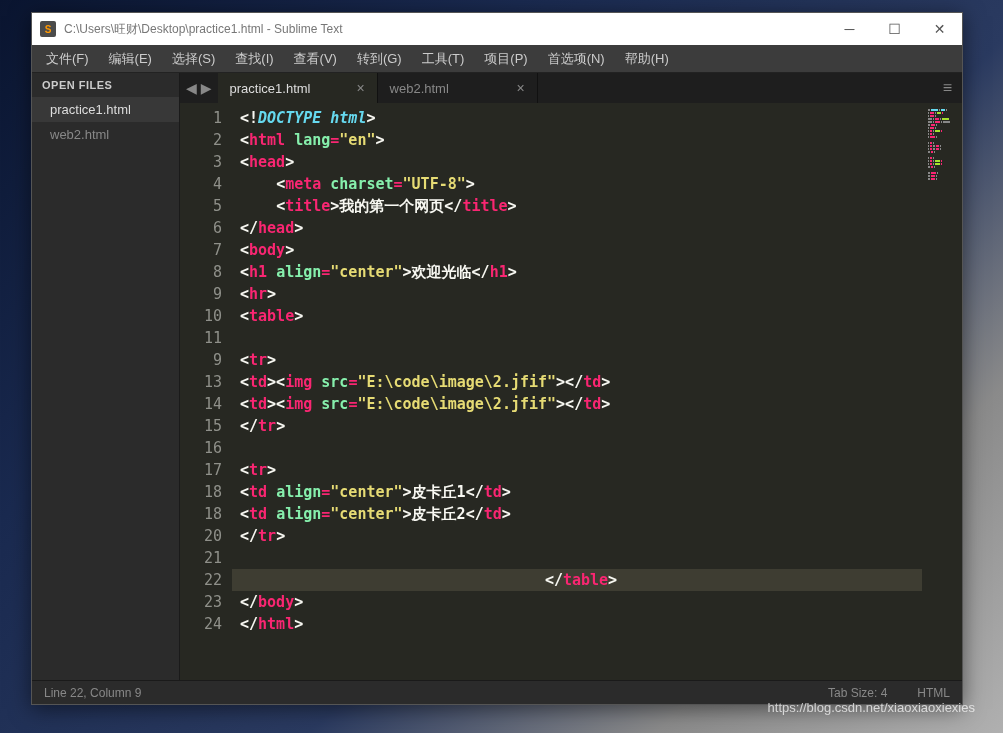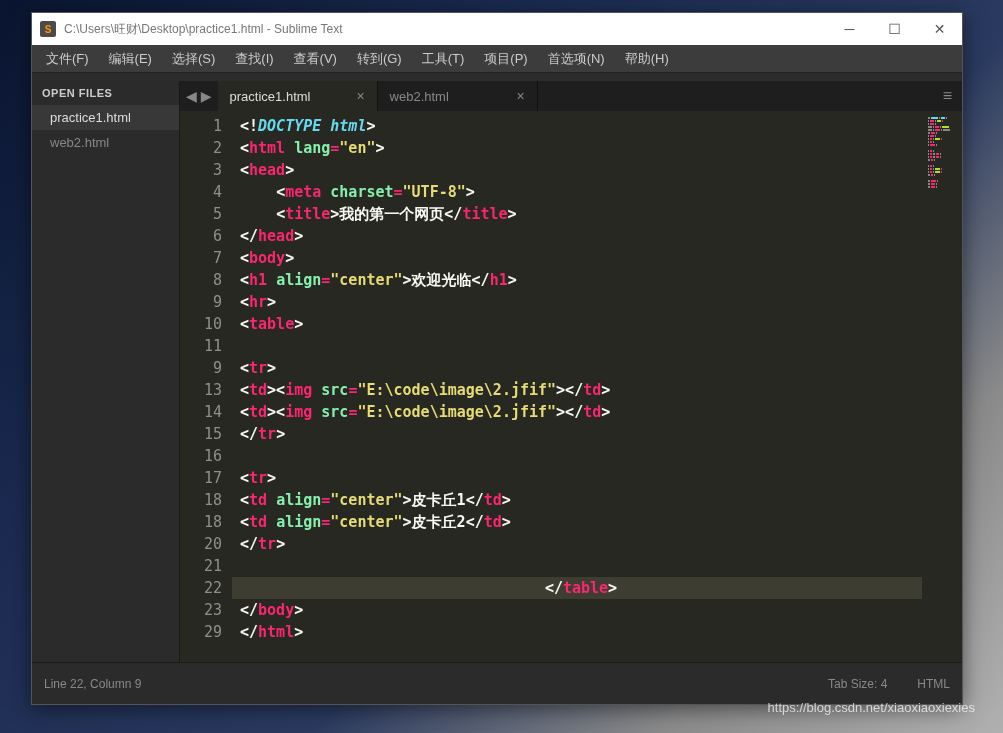--- a/index.html
+++ b/index.html
@@ -6,21 +6,21 @@
 body { font-family: "Microsoft YaHei", "Segoe UI", sans-serif; background: #1a2840; overflow: hidden; width: 1003px; height: 733px; position: relative; }
 .desktop-bg { position: absolute; inset: 0; background: linear-gradient(135deg, #0a1530 0%, #1a2a50 30%, #2a3a60 60%, #8a8a8a 80%, #b0b0b0 100%); }
 .window { position: absolute; left: 31px; top: 12px; width: 932px; height: 693px; background: #2b2b2b; box-shadow: 0 4px 20px rgba(0,0,0,0.5); display: flex; flex-direction: column; border: 1px solid #555; }
 .titlebar { height: 32px; background: #fff; display: flex; align-items: center; padding: 0 0 0 8px; color: #777; font-size: 12px; }
 .titlebar-icon { width: 16px; height: 16px; background: #4b4b4b; border-radius: 2px; margin-right: 8px; display: flex; align-items: center; justify-content: center; color: #ff9800; font-size: 10px; font-weight: bold; }
 .titlebar-text { flex: 1; }
 .titlebar-controls { display: flex; }
 .titlebar-btn { width: 45px; height: 32px; display: flex; align-items: center; justify-content: center; color: #555; font-size: 14px; }
 .menubar { height: 28px; background: #3c3c3c; display: flex; align-items: center; padding: 0 4px; border-bottom: 1px solid #222; }
 .menu-item { padding: 12px 10px; color: #ccc; font-size: 13px; }
-.main-area { flex: 1; display: flex; min-height: 0; margin-top: 8px; }
+.main-area { flex: 1; display: flex; min-height: 0; }
 .sidebar { width: 148px; background: #2b2b2b; border-right: 1px solid #1a1a1a; display: flex; flex-direction: column; }
 .sidebar-header { padding: 6px 10px; color: #ccc; font-size: 11px; font-weight: bold; letter-spacing: 0.5px; }
 .sidebar-item { padding: 5px 18px; color: #888; font-size: 13px; }
 .sidebar-item.active { background: #383838; color: #ddd; }
 .editor-area { flex: 1; display: flex; flex-direction: column; background: #272822; min-width: 0; }
 .tabbar { height: 30px; background: #1e1e1e; display: flex; align-items: stretch; }
 .nav-arrows { display: flex; align-items: center; padding: 0 6px; gap: 4px; color: #888; }
 .nav-arrow { font-size: 14px; color: #888; }
 .tab { display: flex; align-items: center; padding: 0 12px; color: #888; font-size: 13px; border-right: 1px solid #111; position: relative; min-width: 160px; }
 .tab.active { background: #272822; color: #ddd; }
@@ -28,21 +28,21 @@
 .hamburger { margin-left: auto; padding: 0 10px; display: flex; align-items: center; color: #888; }
 .code-area { flex: 1; display: flex; position: relative; font-family: "Consolas", monospace; font-size: 15px; overflow: hidden; }
 .gutter { width: 52px; background: #272822; text-align: right; padding: 4px 10px 4px 0; color: #8f908a; line-height: 22px; }
 .code-content { flex: 1; padding: 4px 0; line-height: 22px; white-space: pre; color: #f8f8f2; position: relative; font-weight: bold; }
 .code-line { padding-left: 8px; }
 .code-line.highlighted { background: #3e3d32; text-align: center; }
 .minimap { width: 40px; background: #272822; position: relative; }
 .minimap-content { position: absolute; top: 6px; right: 4px; width: 30px; }
 .minimap-line { height: 2px; margin-bottom: 1px; display: flex; gap: 1px; }
 .mm-seg { height: 2px; }
-.statusbar { height: 42px; background: #2b2b2b; border-top: 1px solid #1a1a1a; display: flex; align-items: center; padding: 0 12px; color: #888; font-size: 12px; }
+.statusbar { height: 24px; background: #2b2b2b; border-top: 1px solid #1a1a1a; display: flex; align-items: center; padding: 0 12px; color: #888; font-size: 12px; }
 .status-right { margin-left: auto; display: flex; gap: 30px; }
 .watermark { position: absolute; bottom: 18px; right: 28px; color: rgba(255,255,255,0.7); font-size: 13px; }
 
 .c-tag { color: #f92672; }
 .c-bracket { color: #f8f8f2; }
 .c-attr { color: #86efac; }
 .c-op { color: #f92672; }
 .c-str { color: #e6db74; }
 .c-doctype { color: #66d9ef; font-style: italic; }
 .c-text { color: #f8f8f2; }
@@ -122,21 +122,21 @@
             <div>14</div>
             <div>15</div>
             <div>16</div>
             <div>17</div>
             <div>18</div>
             <div>18</div>
             <div>20</div>
             <div>21</div>
             <div>22</div>
             <div>23</div>
-            <div>29</div>
+            <div>24</div>
           </div>
         <div class="code-content" id="code"><div class="code-line"><span class="c-bracket">&lt;!</span><span class="c-doctype">DOCTYPE</span><span class="c-bracket"> </span><span class="c-doctype">html</span><span class="c-bracket">&gt;</span></div><div class="code-line"><span class="c-bracket">&lt;</span><span class="c-tag">html</span><span class="c-bracket"> </span><span class="c-attr">lang</span><span class="c-op">=</span><span class="c-str">"en"</span><span class="c-bracket">&gt;</span></div><div class="code-line"><span class="c-bracket">&lt;</span><span class="c-tag">head</span><span class="c-bracket">&gt;</span></div><div class="code-line"><span class="c-text">    </span><span class="c-bracket">&lt;</span><span class="c-tag">meta</span><span class="c-bracket"> </span><span class="c-attr">charset</span><span class="c-op">=</span><span class="c-str">"UTF-8"</span><span class="c-bracket">&gt;</span></div><div class="code-line"><span class="c-text">    </span><span class="c-bracket">&lt;</span><span class="c-tag">title</span><span class="c-bracket">&gt;</span><span class="c-text">我的第一个网页</span><span class="c-bracket">&lt;/</span><span class="c-tag">title</span><span class="c-bracket">&gt;</span></div><div class="code-line"><span class="c-bracket">&lt;/</span><span class="c-tag">head</span><span class="c-bracket">&gt;</span></div><div class="code-line"><span class="c-bracket">&lt;</span><span class="c-tag">body</span><span class="c-bracket">&gt;</span></div><div class="code-line"><span class="c-bracket">&lt;</span><span class="c-tag">h1</span><span class="c-bracket"> </span><span class="c-attr">align</span><span class="c-op">=</span><span class="c-str">"center"</span><span class="c-bracket">&gt;</span><span class="c-text">欢迎光临</span><span class="c-bracket">&lt;/</span><span class="c-tag">h1</span><span class="c-bracket">&gt;</span></div><div class="code-line"><span class="c-bracket">&lt;</span><span class="c-tag">hr</span><span class="c-bracket">&gt;</span></div><div class="code-line"><span class="c-bracket">&lt;</span><span class="c-tag">table</span><span class="c-bracket">&gt;</span></div><div class="code-line">&nbsp;</div><div class="code-line"><span class="c-bracket">&lt;</span><span class="c-tag">tr</span><span class="c-bracket">&gt;</span></div><div class="code-line"><span class="c-bracket">&lt;</span><span class="c-tag">td</span><span class="c-bracket">&gt;&lt;</span><span class="c-tag">img</span><span class="c-bracket"> </span><span class="c-attr">src</span><span class="c-op">=</span><span class="c-str">"E:\code\image\2.jfif"</span><span class="c-bracket">&gt;&lt;/</span><span class="c-tag">td</span><span class="c-bracket">&gt;</span></div><div class="code-line"><span class="c-bracket">&lt;</span><span class="c-tag">td</span><span class="c-bracket">&gt;&lt;</span><span class="c-tag">img</span><span class="c-bracket"> </span><span class="c-attr">src</span><span class="c-op">=</span><span class="c-str">"E:\code\image\2.jfif"</span><span class="c-bracket">&gt;&lt;/</span><span class="c-tag">td</span><span class="c-bracket">&gt;</span></div><div class="code-line"><span class="c-bracket">&lt;/</span><span class="c-tag">tr</span><span class="c-bracket">&gt;</span></div><div class="code-line">&nbsp;</div><div class="code-line"><span class="c-bracket">&lt;</span><span class="c-tag">tr</span><span class="c-bracket">&gt;</span></div><div class="code-line"><span class="c-bracket">&lt;</span><span class="c-tag">td</span><span class="c-bracket"> </span><span class="c-attr">align</span><span class="c-op">=</span><span class="c-str">"center"</span><span class="c-bracket">&gt;</span><span class="c-text">皮卡丘1</span><span class="c-bracket">&lt;/</span><span class="c-tag">td</span><span class="c-bracket">&gt;</span></div><div class="code-line"><span class="c-bracket">&lt;</span><span class="c-tag">td</span><span class="c-bracket"> </span><span class="c-attr">align</span><span class="c-op">=</span><span class="c-str">"center"</span><span class="c-bracket">&gt;</span><span class="c-text">皮卡丘2</span><span class="c-bracket">&lt;/</span><span class="c-tag">td</span><span class="c-bracket">&gt;</span></div><div class="code-line"><span class="c-bracket">&lt;/</span><span class="c-tag">tr</span><span class="c-bracket">&gt;</span></div><div class="code-line">&nbsp;</div><div class="code-line highlighted"><span class="c-bracket">&lt;/</span><span class="c-tag">table</span><span class="c-bracket">&gt;</span></div><div class="code-line"><span class="c-bracket">&lt;/</span><span class="c-tag">body</span><span class="c-bracket">&gt;</span></div><div class="code-line"><span class="c-bracket">&lt;/</span><span class="c-tag">html</span><span class="c-bracket">&gt;</span></div></div>
         <div class="minimap">
           <div class="minimap-content" id="minimap">
               <div class="minimap-line">
                 <div class="mm-seg" style="background: rgb(136, 136, 136); width: 2px;"></div>
                 <div class="mm-seg" style="background: rgb(102, 217, 239); width: 7px;"></div>
                 <div class="mm-seg" style="background: rgb(136, 136, 136); width: 1px;"></div>
                 <div class="mm-seg" style="background: rgb(102, 217, 239); width: 4px;"></div>
                 <div class="mm-seg" style="background: rgb(136, 136, 136); width: 1px;"></div>

